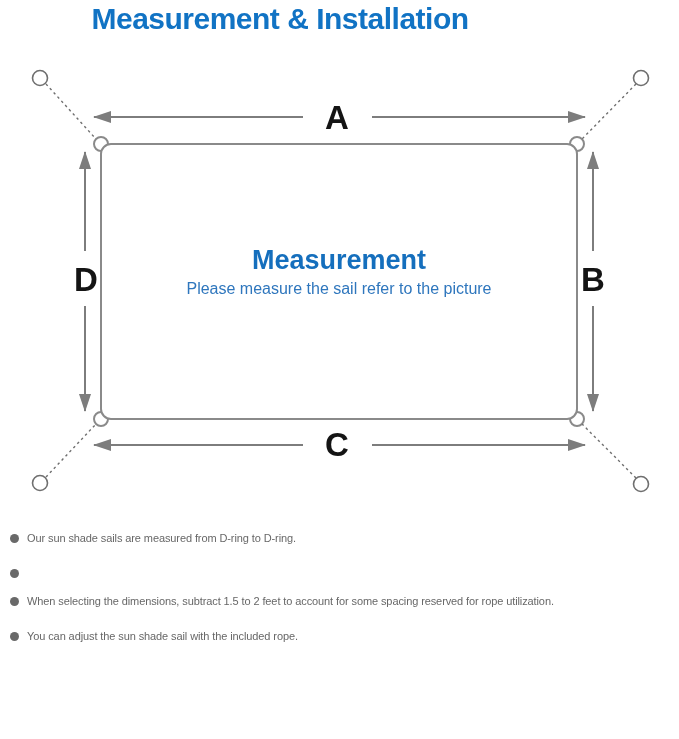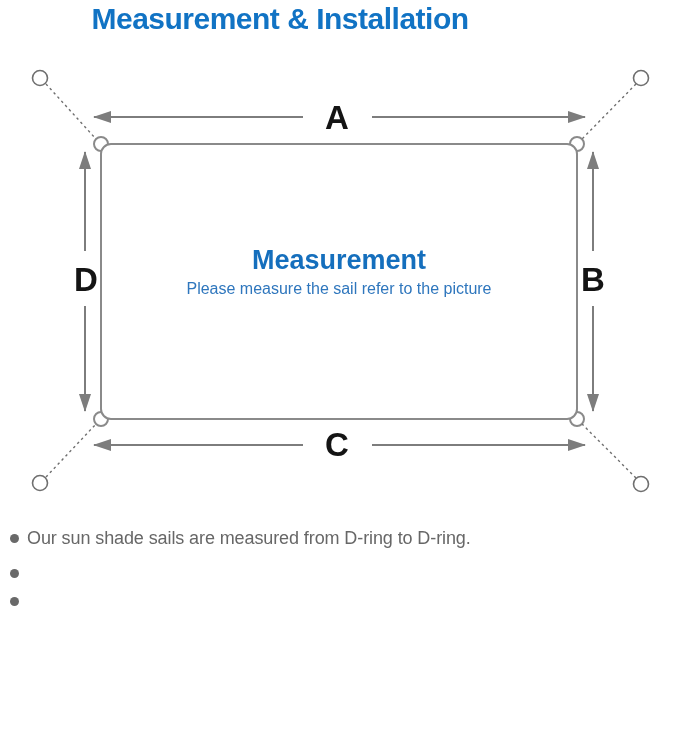--- a/index.html
+++ b/index.html
@@ -22,21 +22,21 @@
   .dim-line{stroke:var(--line_gray);stroke-width:2;fill:none;}
   .arrowhead{fill:var(--line_gray);}
   .dimlabel{font:700 33px "Liberation Sans",sans-serif;fill:var(--label_black);text-anchor:middle;}
   .ctitle{font:700 27px "Liberation Sans",sans-serif;fill:var(--center_blue);text-anchor:middle;}
   .csub{font:16px "Liberation Sans",sans-serif;fill:var(--subtitle_blue);text-anchor:middle;}
 
   .notes{position:absolute;top:527px;left:10px;width:663px;}
   .note-item{display:flex;gap:8px;margin-bottom:12px;}
   .bullet-dot{flex:0 0 auto;width:9px;height:9px;border-radius:50%;
     background:var(--bullet_dot);margin-top:7px;}
-  .note-text{font-size:18px;line-height:23px;letter-spacing:-0.1px;
+  .note-text{font-size:11px;line-height:23px;letter-spacing:-0.1px;
     color:var(--bullet_text);}
 </style>
 </head>
 <body>
 
 <div class="canvas">
 
   <div class="page-title">Measurement &amp; Installation</div>
 
   <svg class="diagram" width="679" height="465" viewBox="0 45 679 465">
@@ -86,16 +86,21 @@
   <div class="notes">
     <div class="note-item">
       <span class="bullet-dot"></span>
       <span class="note-text">Our sun shade sails are measured from D-ring to D-ring.</span>
     </div>
     <div class="note-item">
       <span class="bullet-dot"></span>
     </div>
     <div class="note-item">
       <span class="bullet-dot"></span>
+      <span class="note-text">When selecting the dimensions, subtract 1.5 to 2 feet to account for some spacing reserved for rope utilization.</span>
+    </div>
+    <div class="note-item">
+      <span class="bullet-dot"></span>
+      <span class="note-text">You can adjust the sun shade sail with the included rope.</span>
     </div>
   </div>
 
 </div>
 
 </body></html>

